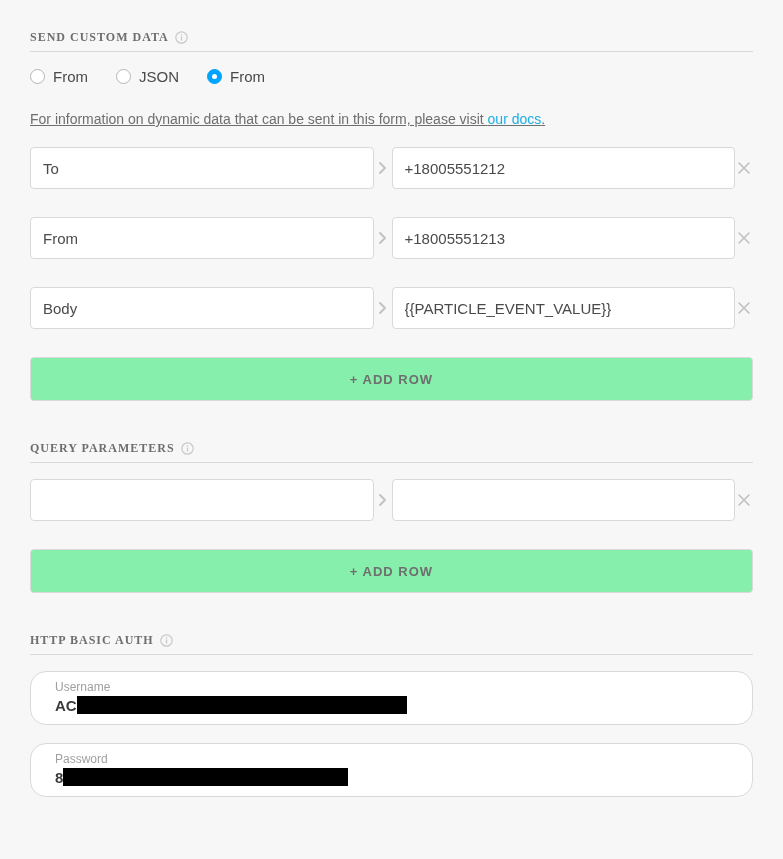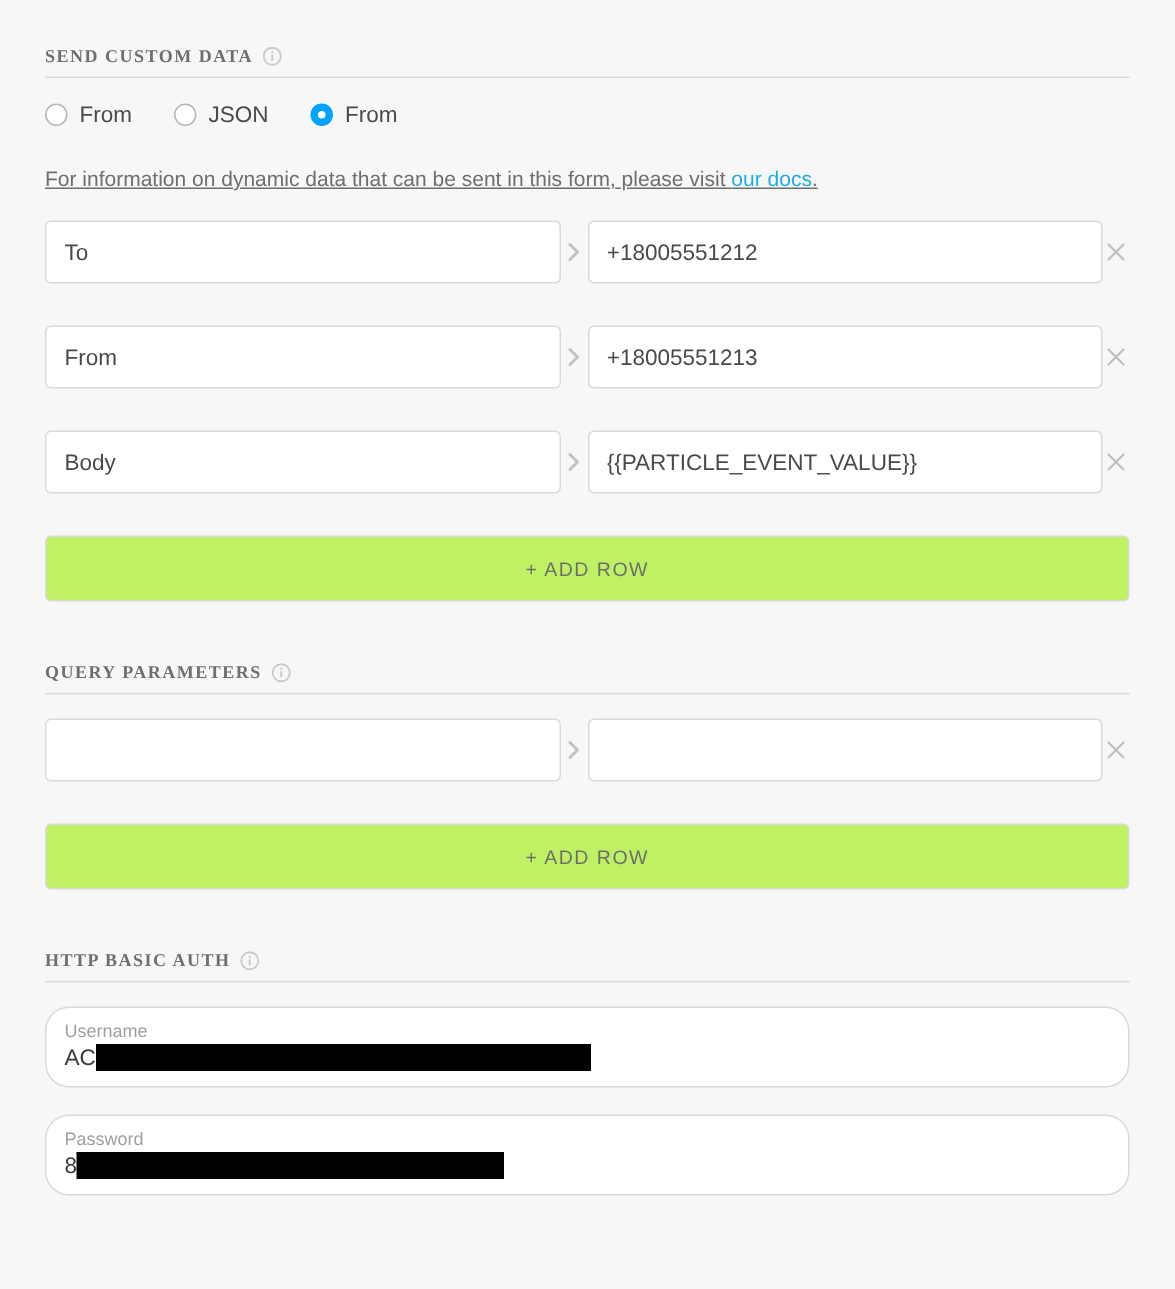--- a/index.html
+++ b/index.html
@@ -99,45 +99,46 @@
     width: 18px;
     display:flex; align-items:center; justify-content:center;
     color: #bfbfbf;
     cursor: pointer;
   }
   .add-row-btn {
     width: 100%;
     height: 44px;
     border: 1px solid #d9d9d9;
     border-radius: 4px;
-    background: #bef264;
+    background: #86efac;
     font-size: 13px;
     letter-spacing: 1px;
-    font-weight: 400;
+    font-weight: 700;
     color: #6e6e6e;
     cursor: pointer;
     margin-bottom: 40px;
   }
   .auth-field {
     border: 1px solid #d9d9d9;
     border-radius: 16px;
     background: #fff;
-    padding: 8px 12px 10px 12px;
+    padding: 8px 12px 10px 24px;
     margin-bottom: 18px;
   }
   .auth-label {
     font-size: 12px;
     color: #a0a0a0;
     margin-bottom: 2px;
   }
   .auth-value-wrap {
     display: flex;
     align-items: center;
     font-size: 15px;
     color: #3a3a3a;
+    font-weight: bold;
   }
   .redaction {
     display:inline-block;
     background:#000;
     height: 18px;
   }
 </style>
 </head>
 <body>
 

